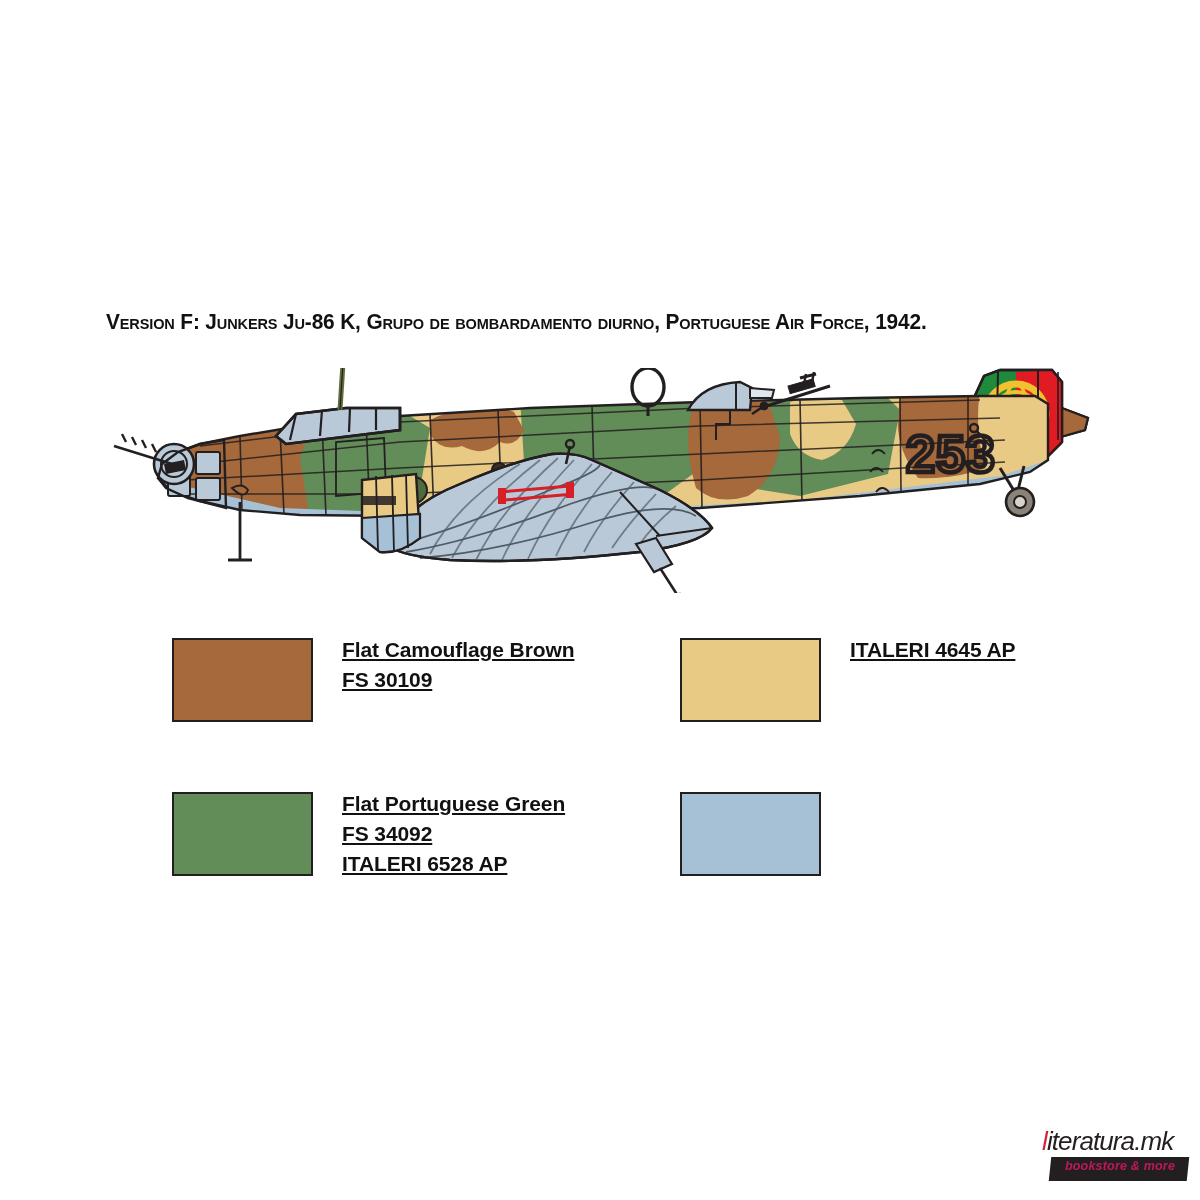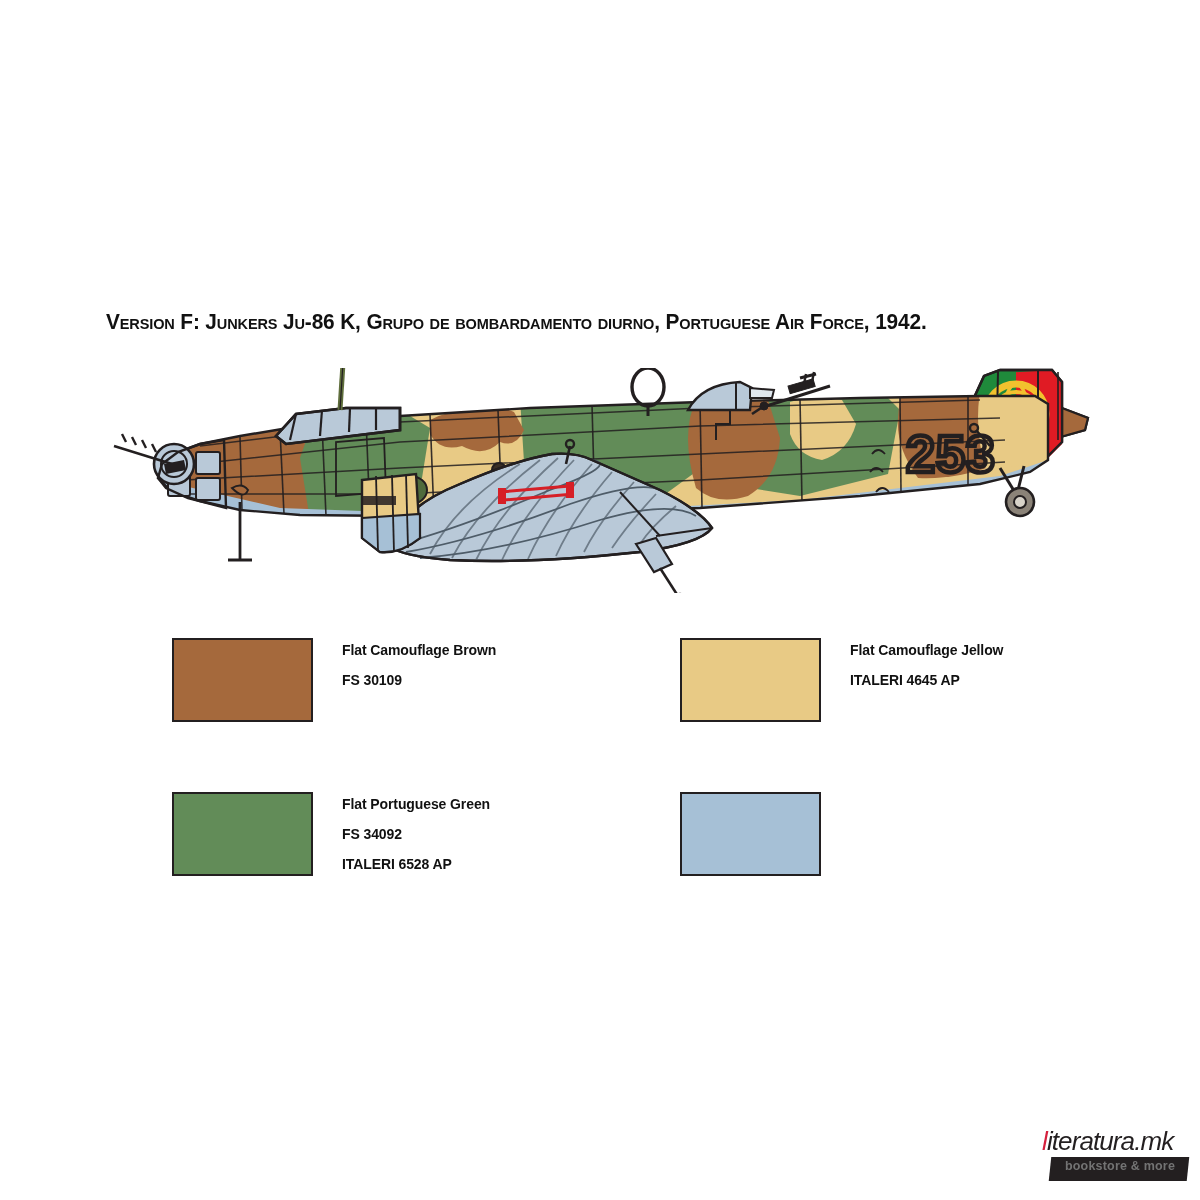--- a/index.html
+++ b/index.html
@@ -42,25 +42,26 @@
     box-sizing:border-box;
   }
   .paint-text{
     position:absolute;
     left:170px; top:-3px;
     width:320px;
     color:#111111;
   }
   .paint-text .ln{
     display:block;
-    font-size:14px;
+    font-size:21px;
     font-weight:bold;
     line-height:30px;
     white-space:nowrap;
     letter-spacing:-0.1px;
+    text-decoration:underline;
   }
 
   
   #logo{position:absolute;left:1036px;top:1126px;width:152px;height:58px;}
   .logo-word{
     position:absolute;left:6px;top:0px;
     font-size:26px;font-weight:normal;
     letter-spacing:-0.9px;
     color:#231f20;
     white-space:nowrap;
@@ -72,21 +73,22 @@
     width:138px;height:24px;
     background:#231f20;
     transform:skewX(-6deg);
   }
   .logo-banner-text{
     position:absolute;left:18px;top:33px;
     width:132px;
     text-align:center;
     font-size:12.5px;
     font-weight:bold;
-    color:#737373;
+    font-style:italic;
+    color:#be185d;
     letter-spacing:0.2px;
     white-space:nowrap;
   }
 </style>
 </head>
 <body>
 
 <div id="page">
 
   <div class="version-title">
@@ -359,21 +361,20 @@
       <div class="swatch" style="background:#a5693c;"></div>
       <div class="paint-text">
         <span class="ln">Flat Camouflage Brown</span>
         <span class="ln">FS 30109</span>
       </div>
     </div>
 
     <div class="paint" style="left:680px;top:638px;width:520px;height:90px;">
       <div class="swatch" style="background:#e8ca85;"></div>
       <div class="paint-text">
-        <span class="ln">Flat Camouflage Jellow</span>
         <span class="ln">ITALERI 4645 AP</span>
       </div>
     </div>
 
     <div class="paint" style="left:172px;top:792px;width:520px;height:90px;">
       <div class="swatch" style="background:#628c58;"></div>
       <div class="paint-text">
         <span class="ln">Flat Portuguese Green</span>
         <span class="ln">FS 34092</span>
         <span class="ln">ITALERI 6528 AP</span>

